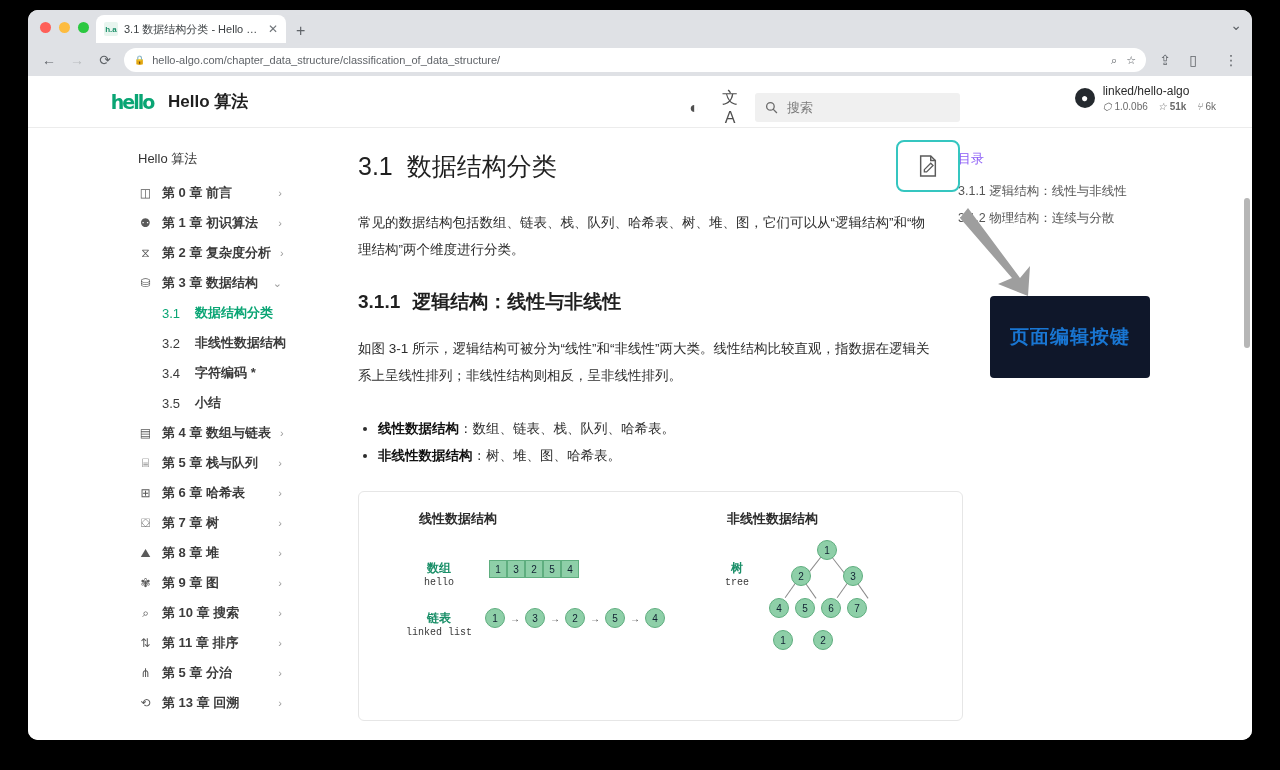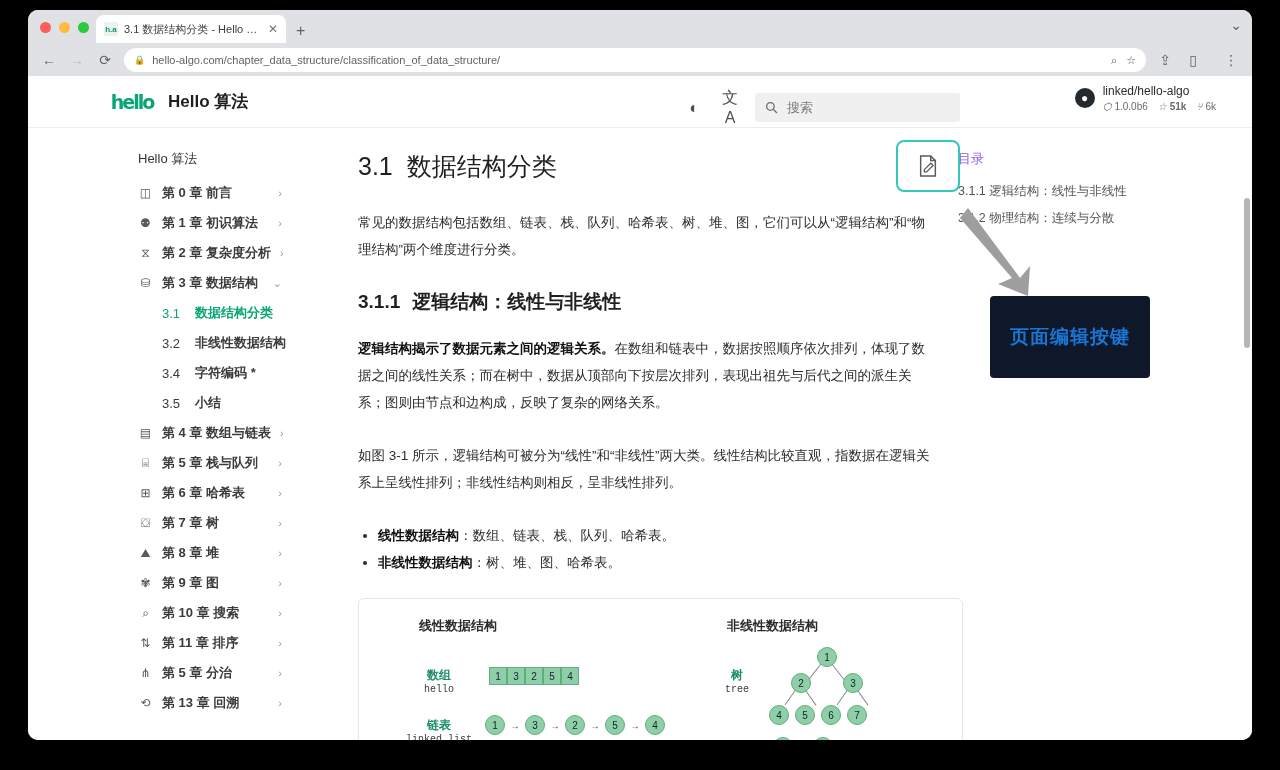--- a/index.html
+++ b/index.html
@@ -403,23 +403,20 @@
         <h1 class="doc-title">
           <span class="numpart">3.1</span><span>数据结构分类</span>
         </h1>
 
         <p class="para">常见的数据结构包括数组、链表、栈、队列、哈希表、树、堆、图，它们可以从“逻辑结构”和“物理结构”两个维度进行分类。</p>
 
         <h2 class="doc-h2">
           <span class="numpart">3.1.1</span><span>逻辑结构：线性与非线性</span>
         </h2>
 
-        <p class="para">
-          <b>逻辑结构揭示了数据元素之间的逻辑关系。</b><span>在数组和链表中，数据按照顺序依次排列，体现了数据之间的线性关系；而在树中，数据从顶部向下按层次排列，表现出祖先与后代之间的派生关系；图则由节点和边构成，反映了复杂的网络关系。</span>
-        </p>
 
         <p class="para">如图 3-1 所示，逻辑结构可被分为“线性”和“非线性”两大类。线性结构比较直观，指数据在逻辑关系上呈线性排列；非线性结构则相反，呈非线性排列。</p>
 
         <ul class="bullets">
           <li>
             <b>线性数据结构</b><span>：数组、链表、栈、队列、哈希表。</span>
           </li>
           <li>
             <b>非线性数据结构</b><span>：树、堆、图、哈希表。</span>
           </li>

